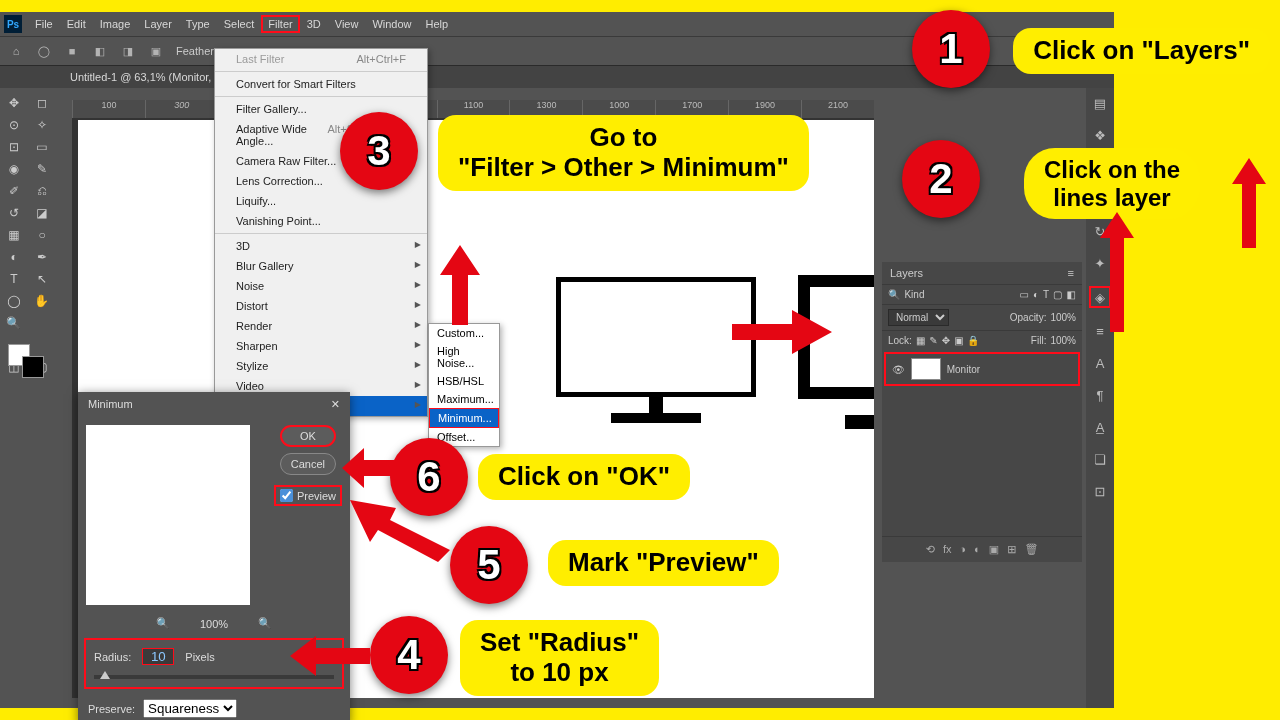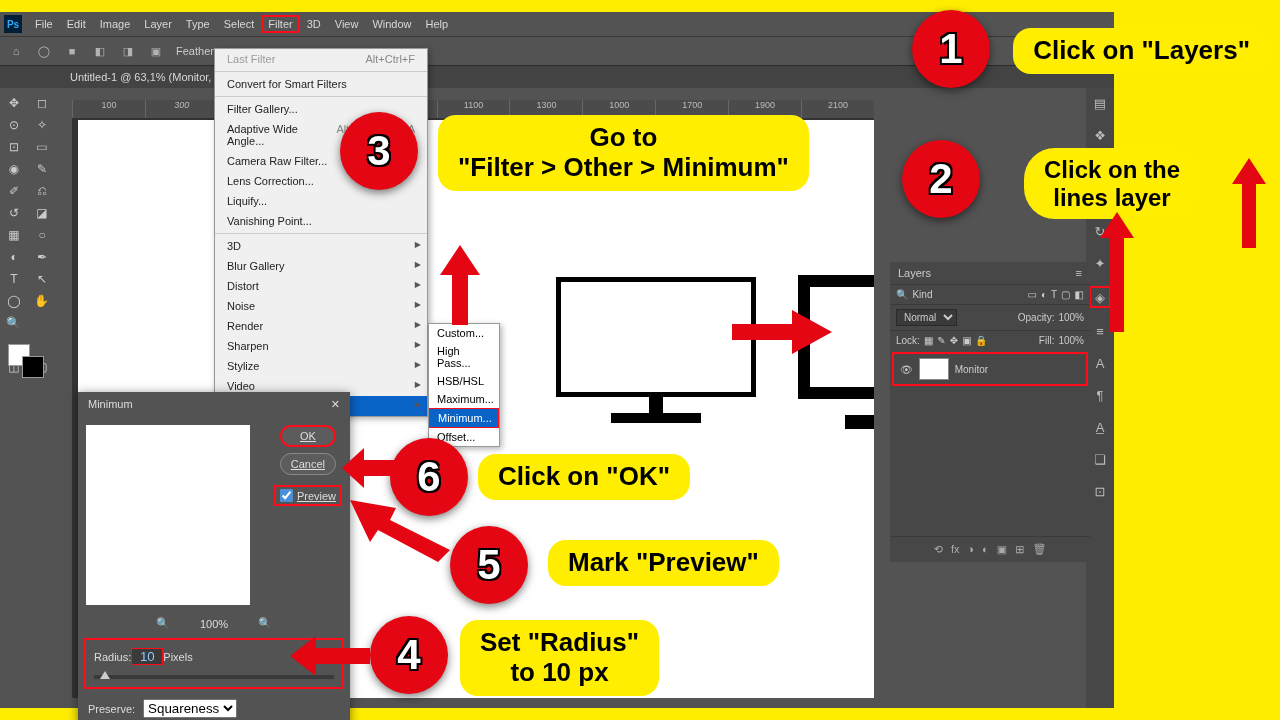--- a/index.html
+++ b/index.html
@@ -23,49 +23,49 @@
 .ruler-h { position:absolute; top:88px; left:72px; right:240px; height:18px; background:#4b4b4b; color:#bbb; font-size:9px; display:flex; overflow:hidden; }
 .ruler-h span { width:50px; text-align:center; border-left:1px solid #666; }
 .canvas { position:absolute; top:106px; left:72px; right:240px; bottom:10px; background:#333; overflow:hidden; }
 .paper { position:absolute; top:2px; left:6px; width:970px; height:598px; background:#fff; }
 .mon { position:absolute; }
 .mon .scr { border:6px solid #000; background:#fff; }
 .mon .neck { width:14px; height:16px; background:#000; margin:0 auto; }
 .mon .base { height:10px; background:#000; margin:0 auto; }
 
 .menu { position:absolute; top:36px; left:214px; width:214px; background:#f0f0f0; border:1px solid #999; font-size:11px; color:#222; box-shadow:2px 2px 6px rgba(0,0,0,.3); }
-.menu .mi { padding:4px 12px; display:flex; justify-content:space-between; position:relative; }
+.menu .mi { padding:4px 21px; display:flex; justify-content:space-between; position:relative; }
 .menu .mi.dis { color:#9a9a9a; }
 .menu .sep { height:1px; background:#ccc; margin:2px 0; }
 .menu .mi.sub::after { content:"▶"; font-size:8px; color:#555; position:absolute; right:6px; }
 .menu .mi.sel { background:#0a63c7; color:#fff; }
 .submenu { position:absolute; top:311px; left:428px; width:72px; background:#fff; border:1px solid #999; font-size:11px; box-shadow:2px 2px 6px rgba(0,0,0,.3); }
 .submenu .mi { padding:3px 8px; }
 .submenu .mi.sel { background:#0a63c7; color:#fff; border:1px solid #ff0c1a; }
 
-.layerspanel { position:absolute; right:24px; top:250px; width:200px; background:#474747; color:#ccc; font-size:10px; }
+.layerspanel { position:absolute; right:32px; top:250px; width:200px; background:#474747; color:#ccc; font-size:10px; }
 .layerspanel .hdr { padding:5px 8px; font-size:11px; display:flex; justify-content:space-between; }
 .layerspanel .row { display:flex; align-items:center; padding:4px 6px; gap:4px; border-top:1px solid #3a3a3a; }
 .layerspanel select,.layerspanel input { background:#3a3a3a; color:#ccc; border:1px solid #2a2a2a; font-size:10px; padding:1px 3px; }
 .layerspanel .layeritem { display:flex; align-items:center; gap:6px; padding:4px 6px; border:2px solid #ff0c1a; margin:2px; }
 .layerspanel .thumb { width:30px; height:22px; background:#fff; border:1px solid #888; }
 .layerspanel .licons { display:flex; gap:8px; justify-content:center; padding:6px; font-size:11px; color:#aaa; border-top:1px solid #3a3a3a; margin-top:150px;}
 
 .dlg { position:absolute; left:78px; top:380px; width:272px; background:#535353; color:#ddd; font-size:11px; box-shadow:0 2px 10px rgba(0,0,0,.5); }
 .dlg .ti { padding:6px 10px; display:flex; justify-content:space-between; }
-.dlg .body { display:flex; padding:8px; gap:24px;text-decoration:underline; }
+.dlg .body { display:flex; padding:8px; gap:24px; }
 .dlg .pv { width:172px; height:180px; background:#fff; }
 .dlg .btns { display:flex; flex-direction:column; gap:6px; align-items:center; }
 .dlg button { width:56px; height:22px; background:#5c5c5c; border:1px solid #888; border-radius:11px; color:#ddd; font-size:11px; }
 .dlg button.hl { border:2px solid #ff0c1a; }
 .dlg .chk { display:flex; align-items:center; gap:4px; border:2px solid #ff0c1a; padding:2px 4px; margin-top:4px; }
 .dlg .chk input { accent-color:#4a90d9; }
 .dlg .zoom { display:flex; justify-content:center; align-items:center; gap:30px; padding:4px; }
 .dlg .radrow { border:2px solid #ff0c1a; margin:4px 6px; padding:8px; display:flex; flex-direction:column; gap:10px; }
-.dlg .radrow .r1 { display:flex; align-items:center; gap:0; }
+.dlg .radrow .r1 { display:flex; align-items:center; gap:11px; }
 .dlg .radrow input[type=text] { width:32px; background:#3a3a3a; border:1px solid #ff0c1a; color:#8cc8ff; text-align:center; }
 .dlg .slider { height:4px; background:#3a3a3a; position:relative; }
 .dlg .slider .kn { position:absolute; left:6px; top:-4px; width:0; height:0; border-left:5px solid transparent; border-right:5px solid transparent; border-bottom:8px solid #ccc; }
 .dlg .pres { padding:6px 10px; display:flex; gap:8px; align-items:center; }
 
 .bubble { position:absolute; background:#ffee00; border-radius:18px; padding:8px 20px; font-weight:bold; font-size:26px; color:#000; white-space:nowrap; text-align:center; line-height:1.15; }
 .badge { position:absolute; width:78px; height:78px; background:#e40613; border-radius:50%; display:flex; align-items:center; justify-content:center; color:#fff; font-size:42px; font-weight:bold; box-shadow:0 3px 8px rgba(0,0,0,.5); text-shadow:-2px -2px 0 #000,2px -2px 0 #000,-2px 2px 0 #000,2px 2px 0 #000; font-family:Arial; }
 .arrow { position:absolute; }
 .arrow svg { overflow:visible; }
 </style>
@@ -194,44 +194,44 @@
         <span>Vanishing Point...</span>
       </div>
       <div class="sep"></div>
       <div class="mi sub">
         <span>3D</span>
       </div>
       <div class="mi sub">
         <span>Blur Gallery</span>
       </div>
       <div class="mi sub">
+        <span>Noise</span>
+      </div>
+      <div class="mi sub">
         <span>Distort</span>
-      </div>
-      <div class="mi sub">
-        <span>Noise</span>
       </div>
       <div class="mi sub">
         <span>Render</span>
       </div>
       <div class="mi sub">
         <span>Sharpen</span>
       </div>
       <div class="mi sub">
         <span>Stylize</span>
       </div>
       <div class="mi sub">
         <span>Video</span>
       </div>
       <div class="mi sub sel">
         <span>Other</span>
       </div>
     </div>
   <div class="submenu">
       <div class="mi">Custom...</div>
-      <div class="mi">High Pass...</div>
+      <div class="mi">High Noise...</div>
       <div class="mi">HSB/HSL</div>
       <div class="mi">Maximum...</div>
       <div class="mi sel">Minimum...</div>
       <div class="mi">Offset...</div>
     </div>
 
   <div class="rightp">
     <div class="ri">▤</div>
     <div class="ri">❖</div>
     <div class="ri">◰</div>

